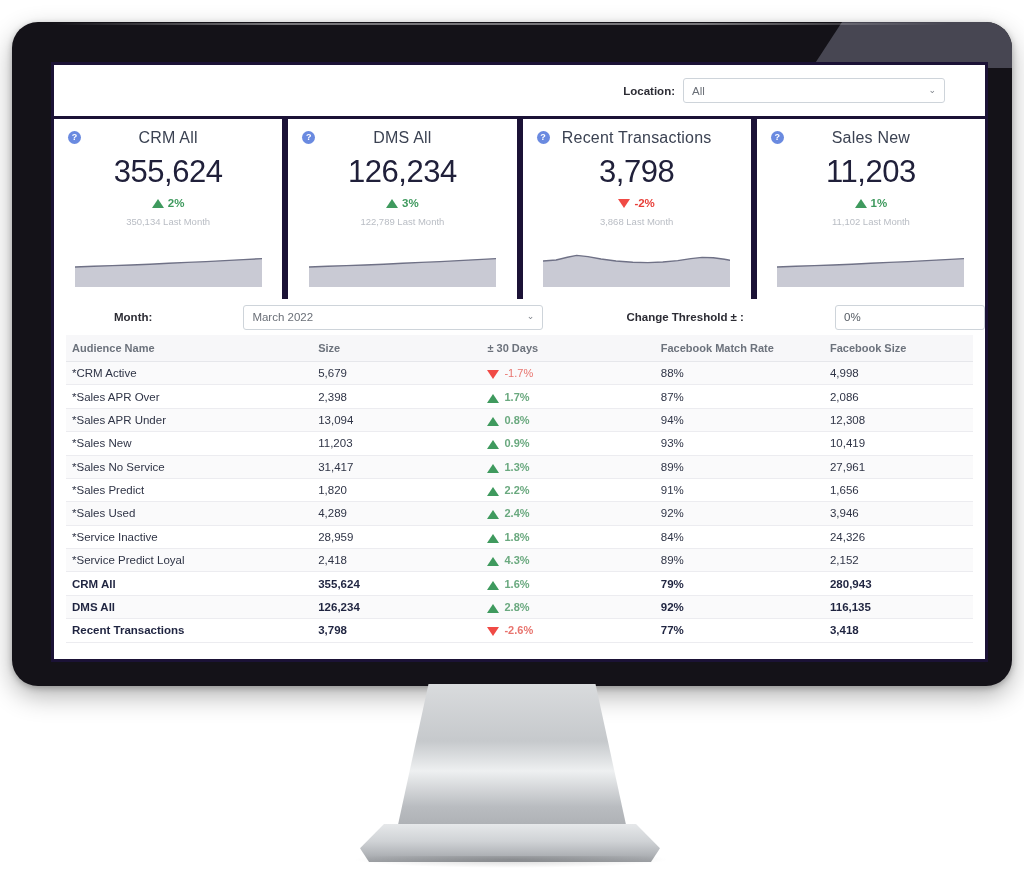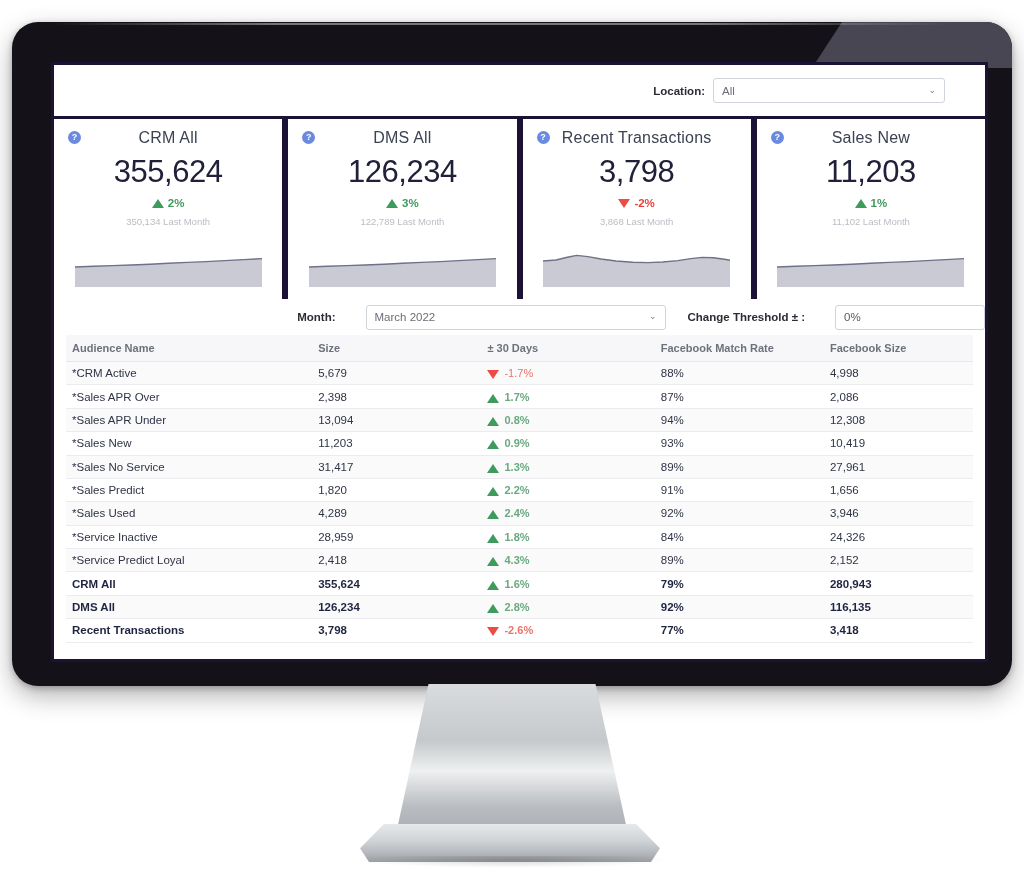--- a/index.html
+++ b/index.html
@@ -65,21 +65,21 @@
   
   #topbar{
     height:54px;background:#fff;border-bottom:3px solid #1b1236;
     display:flex;align-items:center;justify-content:flex-end;
     padding-right:40px;box-sizing:border-box;
   }
   .fld-label{
     font-size:11.5px;font-weight:bold;color:#2c2c34;margin-right:8px;white-space:nowrap;
   }
   .sel{
-    width:232px;height:25px;border:1px solid #ced4da;border-radius:3px;
+    width:262px;height:25px;border:1px solid #ced4da;border-radius:3px;
     background:#fff;font-size:11.5px;color:#6a6f77;
     display:flex;align-items:center;padding:0 8px;box-sizing:border-box;
     position:relative;
   }
   .sel .caret{
     position:absolute;right:8px;top:50%;transform:translateY(-60%);
     font-size:9px;color:#7c8189;
   }
 
   
@@ -104,22 +104,22 @@
   .card-delta.up{color:#3f9a5e;}
   .card-delta.down{color:#e8403a;}
   .tri{width:0;height:0;}
   .tri.up{border-left:6px solid transparent;border-right:6px solid transparent;border-bottom:9px solid #3f9a5e;}
   .tri.down{border-left:6px solid transparent;border-right:6px solid transparent;border-top:9px solid #f04a45;}
   .card-sub{font-size:9.5px;color:#b9bdc4;margin-top:7px;}
   .spark{margin-top:auto;width:82%;height:42px;margin-bottom:12px;}
 
   
   #filterbar2{
-    height:36px;display:flex;align-items:center;justify-content:flex-end;
-    background:#fff;gap:22px;padding-left:60px;box-sizing:border-box;
+    height:36px;display:flex;align-items:center;justify-content:space-between;
+    background:#fff;gap:2px;padding-left:60px;box-sizing:border-box;
   }
   #month-sel{width:300px;}
   #thr-input{
     width:150px;height:25px;border:1px solid #ced4da;border-radius:3px;background:#fff;
     font-size:11.5px;color:#555b63;display:flex;align-items:center;padding:0 8px;box-sizing:border-box;
   }
 
   
   #tablewrap{padding:0 12px 0 12px;box-sizing:border-box;}
   table{width:100%;border-collapse:collapse;table-layout:fixed;}

